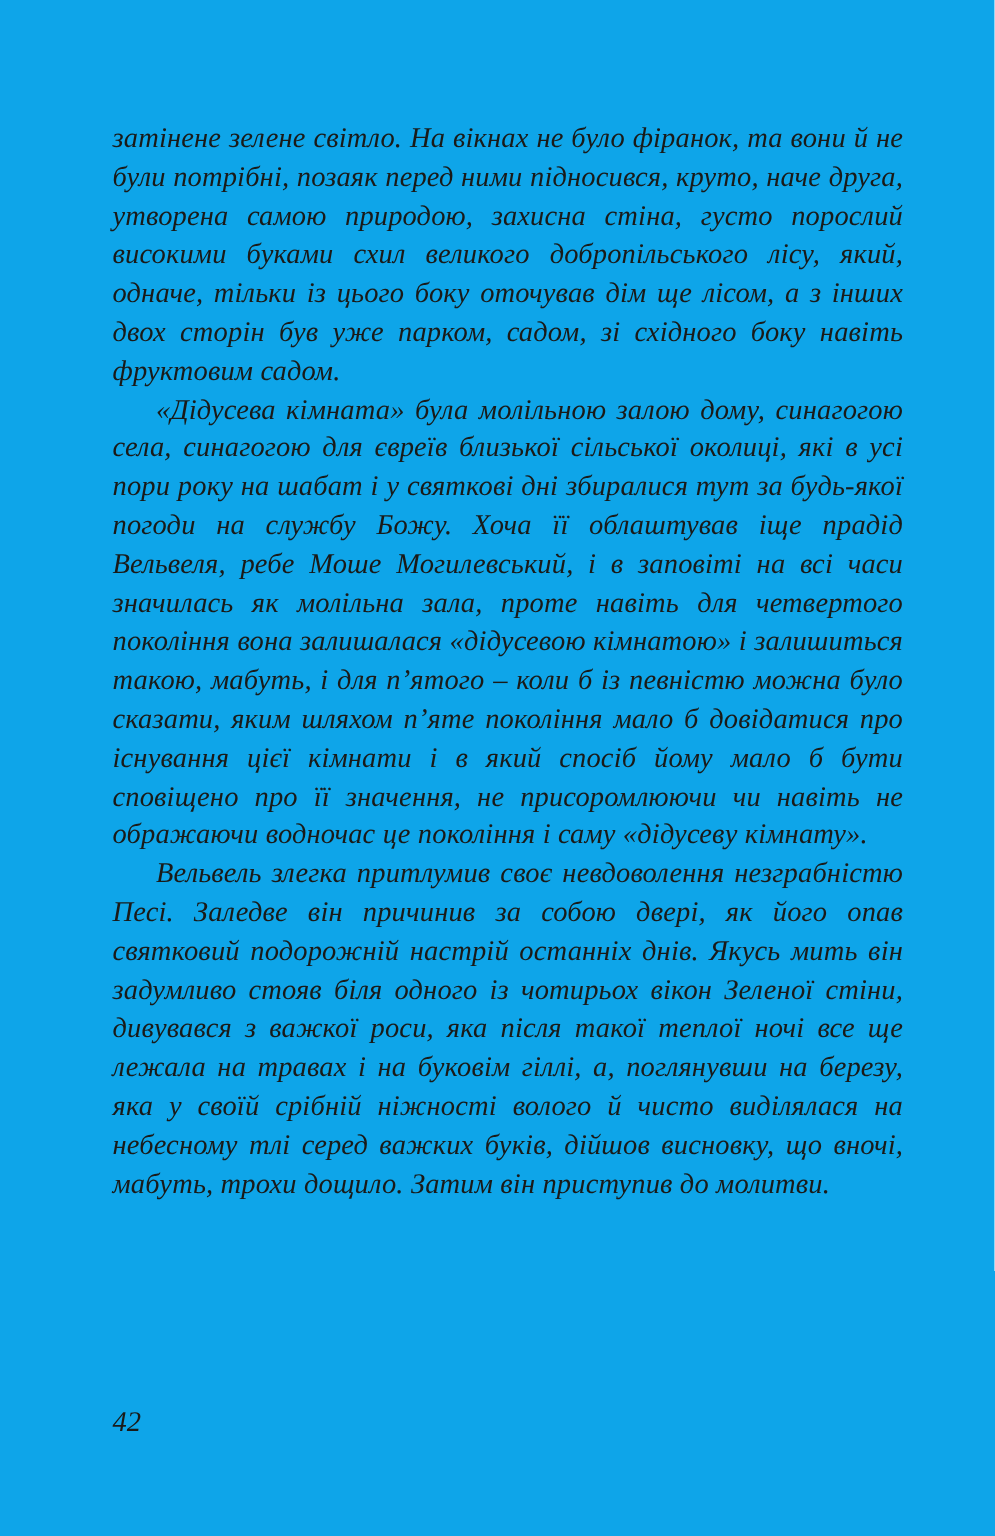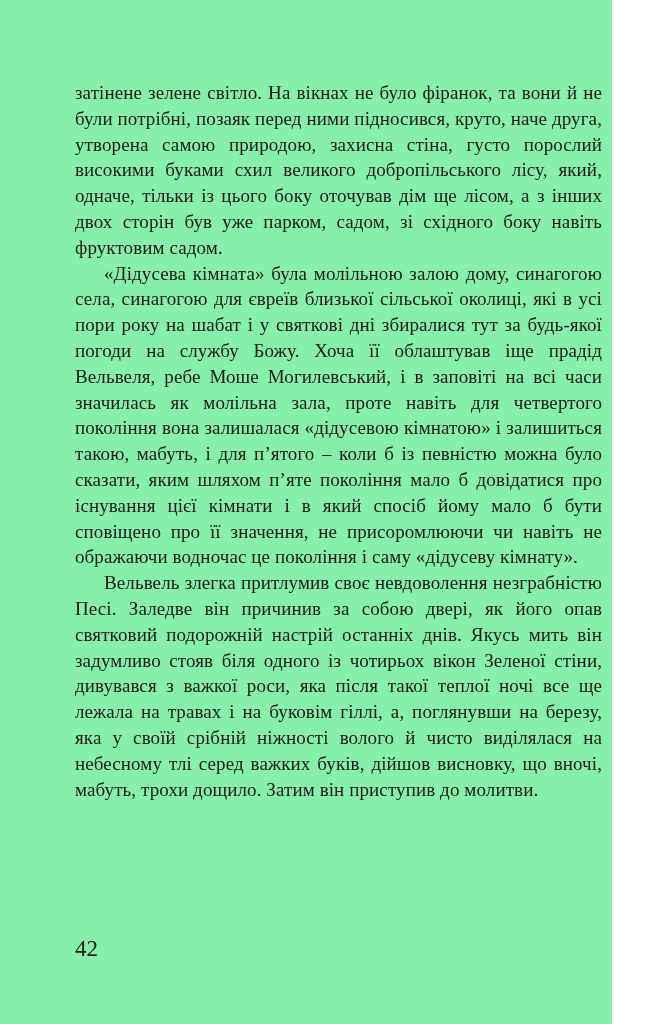--- a/index.html
+++ b/index.html
@@ -2,26 +2,27 @@
 <html lang="uk"><head>
 <meta charset="utf-8">
 <style>
   html, body {
     margin: 0;
     padding: 0;
     background: #ffffff;
   }
   .page {
     position: relative;
-    width: 612px;
+    width: 663px;
     height: 1024px;
-    background: #86efac;
+    background: #0ea5e9;
     overflow: hidden;
     font-family: "Liberation Serif", "DejaVu Serif", serif;
     color: #1a1a18;
+    font-style: italic;
   }
   .text-block {
     position: absolute;
     left: 75px;
     top: 80px;
     width: 527px;
     font-size: 19px;
     line-height: 25.8px;
     text-align: justify;
     text-justify: inter-word;
@@ -33,21 +34,21 @@
     padding: 0;
     text-indent: 29px;
   }
   .text-block p.first {
     text-indent: 0;
   }
   .page-number {
     position: absolute;
     left: 75px;
     top: 936px;
-    font-size: 23px;
+    font-size: 19px;
     line-height: 25px;
     color: #1a1a18;
   }
 </style>
 </head>
 <body>
 
 <div class="page">
   <div class="text-block">
     <p class="first">затінене зелене світло. На вікнах не було фіранок, та вони й не були потрібні, позаяк перед ними підносився, круто, наче друга, утворена самою природою, захисна стіна, густо порослий високими буками схил великого добропільсько­го лісу, який, одначе, тільки із цього боку оточував дім ще лісом, а з інших двох сторін був уже парком, садом, зі схід­ного боку навіть фруктовим садом.</p>

